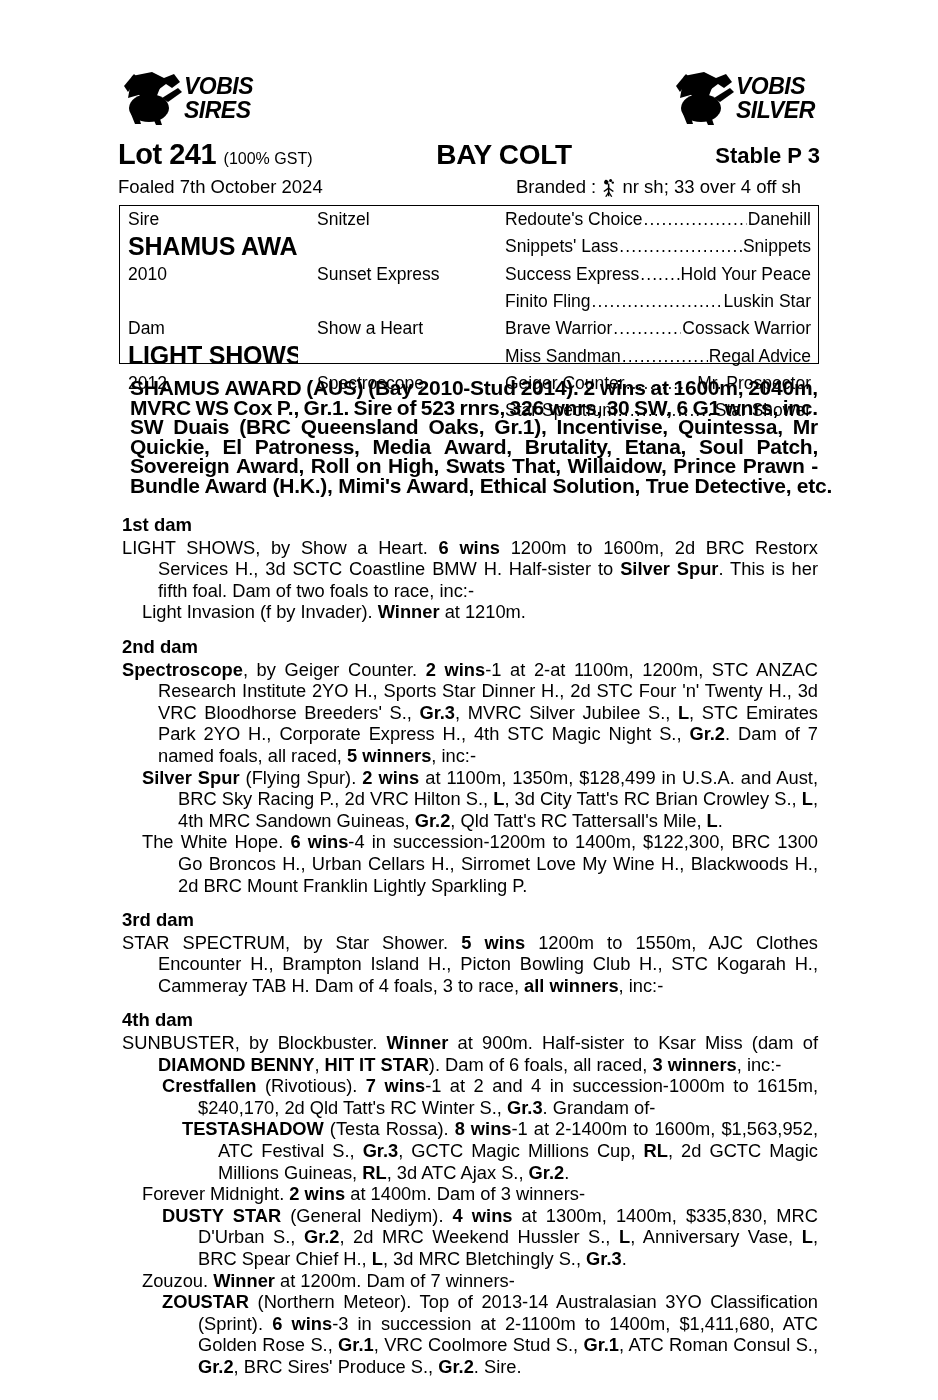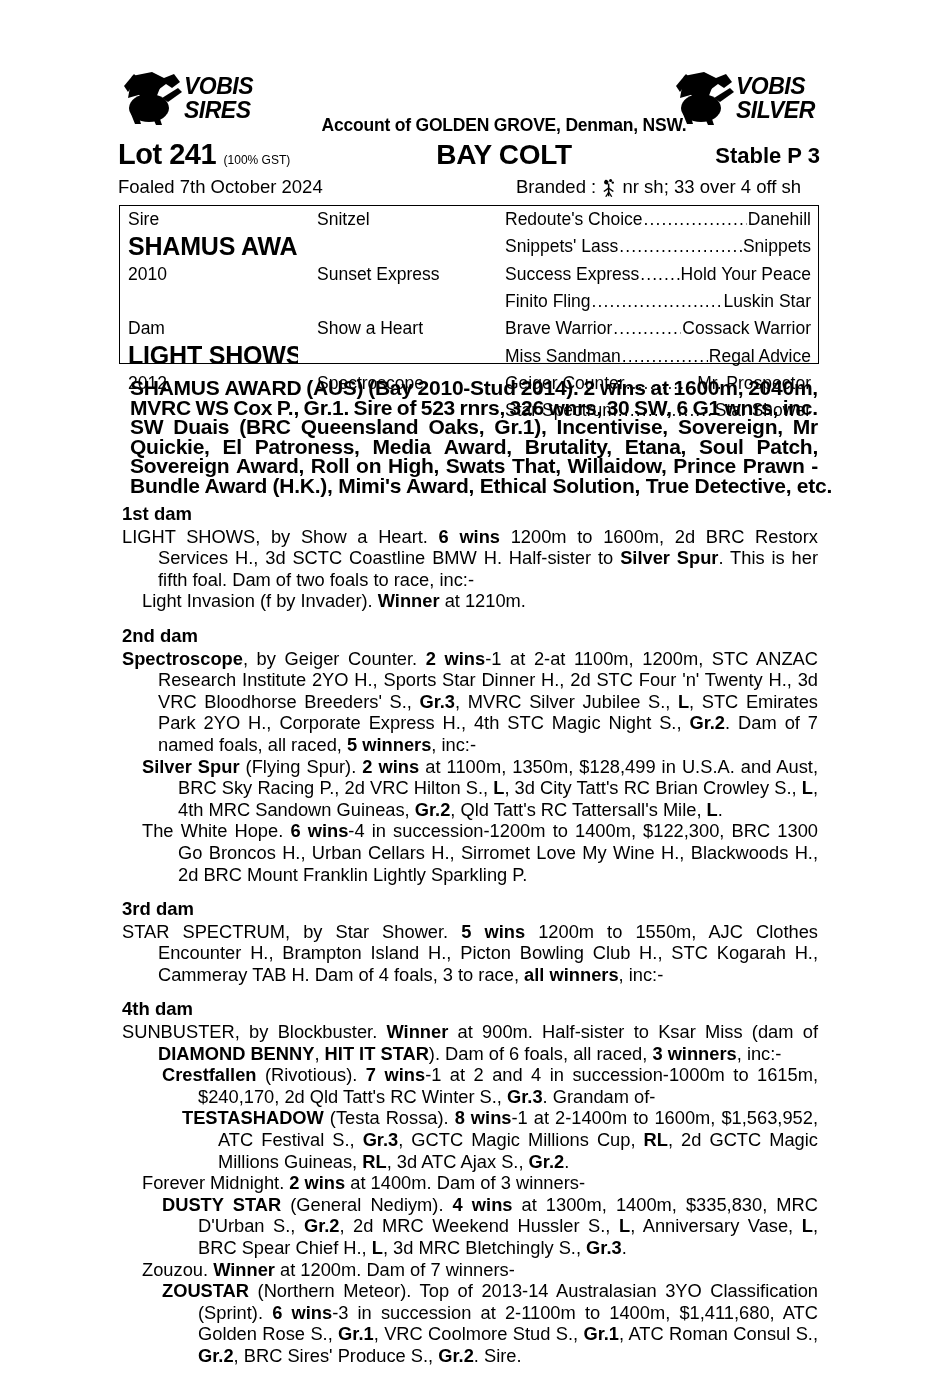--- a/index.html
+++ b/index.html
@@ -62,21 +62,21 @@
   .lot-number {
     position: absolute;
     left: 0;
     top: 0;
     font-weight: bold;
     font-size: 29px;
     letter-spacing: -0.5px;
   }
   .lot-gst {
     font-weight: normal;
-    font-size: 12px;
+    font-size: 16px;
     letter-spacing: 0;
   }
   .lot-title {
     position: absolute;
     left: 176px;
     top: 1px;
     width: 420px;
     text-align: center;
     font-weight: bold;
     font-size: 28px;
@@ -195,21 +195,21 @@
     width: 696px;
     font-size: 18.3px;
     line-height: 21.6px;
   }
   .dam-head {
     font-weight: bold;
     font-size: 18.5px;
     margin-top: 13px;
     margin-bottom: 1px;
   }
-  .dam-head.first { margin-top: 4px; }
+  .dam-head.first { margin-top: 15px; }
 
   .entry {
     margin: 0;
     text-align: justify;
   }
   .hang1 { padding-left: 36px; text-indent: -36px; }   
   .hang2 { padding-left: 56px; text-indent: -36px; }   
   .hang3 { padding-left: 76px; text-indent: -36px; }   
   .hang4 { padding-left: 96px; text-indent: -36px; }   
 
@@ -256,21 +256,20 @@
           <path d="M9 46 L13 56 L19 56 L16 46 Z"></path>
           <path d="M30 48 L34 57 L40 57 L37 48 Z"></path>
         </g>
         <g fill="#000" font-family="Liberation Sans, sans-serif" font-weight="bold" font-style="italic" font-size="23" letter-spacing="-0.5">
           <text x="62" y="26">VOBIS</text>
           <text x="62" y="50">SILVER</text>
         </g>
       </svg>
     </div>
 
-    <div class="account-line">Account of GOLDEN GROVE, Denman, NSW.</div>
 
     <div class="lot-row">
       <div class="lot-number">
         <span>Lot 241</span>
         <span class="lot-gst">(100% GST)</span>
       </div>
       <div class="lot-title">BAY COLT</div>
       <div class="lot-stable">Stable P 3</div>
     </div>
 
@@ -395,21 +394,21 @@
         <span>inc.</span>
       </div>
       <div class="j">
         <span>SW</span>
         <span>Duais</span>
         <span>(BRC</span>
         <span>Queensland</span>
         <span>Oaks,</span>
         <span>Gr.1),</span>
         <span>Incentivise,</span>
-        <span>Sovereign,</span>
+        <span>Quintessa,</span>
         <span>Mr</span>
       </div>
       <div class="j">
         <span>Quickie,</span>
         <span>El</span>
         <span>Patroness,</span>
         <span>Media</span>
         <span>Award,</span>
         <span>Brutality,</span>
         <span>Etana,</span>

